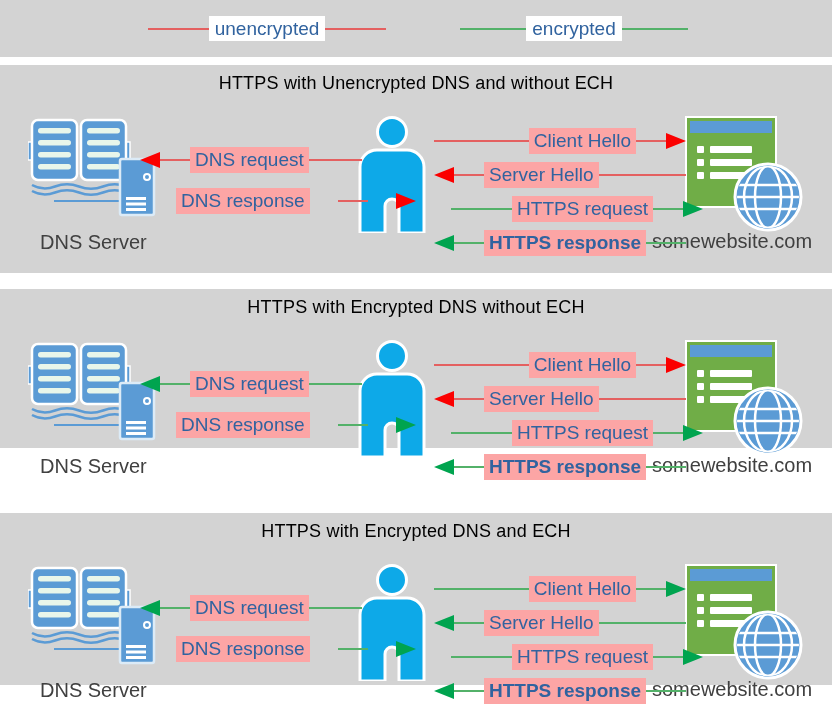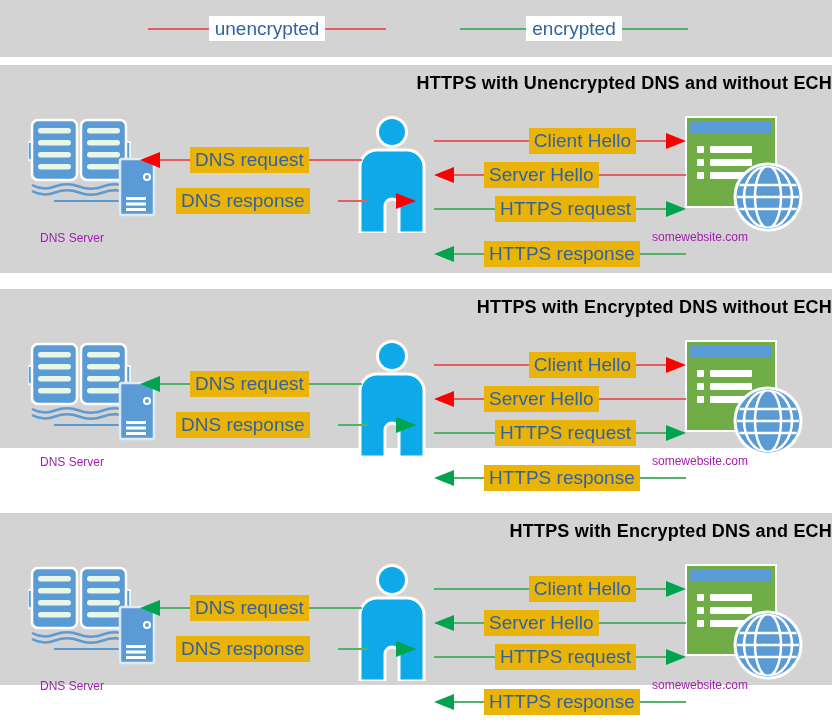--- a/index.html
+++ b/index.html
@@ -9,53 +9,53 @@
     overflow:hidden;
   }
   .band { position:absolute; left:0; width:832px; background:#d3d3d3; }
   .legend  { top:0;   height:57px; }
   .panel-0 { top:65px;  height:208px; }
   .panel-1 { top:289px; height:159px; }
   .panel-2 { top:513px; height:172px; }
 
   .panel-title {
     position:absolute; top:8px; left:0; width:100%; margin:0;
-    text-align:right; font-size:18px; font-weight:700; color:#000;
+    text-align:center; font-size:18px; font-weight:400; color:#000;
     letter-spacing:0.2px;
   }
 
   
   .arrow { position:absolute; display:flex; align-items:center; height:26px; }
   .arrow .seg   { height:2px; background:var(--line,#999); flex:1 1 auto; }
   .arrow .seg.short { flex:0 0 30px; }
   .arrow .alabel {
-    background:#eab308; color:#31639f; font-size:19px; line-height:1.15;
+    background:#fca5a5; color:#31639f; font-size:19px; line-height:1.15;
     padding:2px 5px; white-space:nowrap;
   }
   .head { width:0; height:0; border-top:8px solid transparent; border-bottom:8px solid transparent; flex:0 0 auto; }
   .dir-left  .head-left  { border-right:20px solid var(--head,#555); }
   .dir-right .head-right { border-left:20px solid var(--head,#555); }
 
   .unencrypted { --line:#e46060; --head:#fb0000; }
   .encrypted   { --line:#53b169; --head:#00a44f; }
 
   
   .pos-dnsreq  { left:140px; top:82px;  width:222px;text-align:right; }
   .pos-dnsresp { left:148px; top:123px; width:209px;gap:28px; }
   .pos-chello  { left:434px; top:63px;  width:252px; }
   .pos-shello  { left:434px; top:97px;  width:252px; }
-  .pos-hreq    { left:434px; top:131px; width:252px; }
-  .pos-hresp   { left:434px; top:176px; width:252px; }
+  .pos-hreq    { left:451px; top:131px; width:252px; }
+  .pos-hresp   { left:434px; top:165px; width:252px;font-weight:bold; }
 
   
   .dns-icon     { position:absolute; left:28px;  top:52px; width:130px; height:105px; }
   .person-icon  { position:absolute; left:352px; top:50px; width:80px;  height:118px; }
   .website-icon { position:absolute; left:684px; top:50px; width:120px; height:118px; }
 
-  .caption { position:absolute; font-size:12px; color:#a21caf; white-space:nowrap; }
+  .caption { position:absolute; font-size:20px; color:#404040; white-space:nowrap; }
   .dns-caption  { left:40px;  top:166px; }
   .site-caption { left:652px; top:165px; width:176px; text-align:left; }
 
   
   .legend-group { position:absolute; top:50%; transform:translateY(-50%); display:flex; align-items:center; height:26px; }
   .legend-group .seg { height:2px; background:var(--line,#999); flex:1 1 auto; }
   .legend-group .alabel {
     background:#ffffff; color:#31639f; font-size:19px; line-height:1.15;
     padding:2px 6px; white-space:nowrap;
   }

